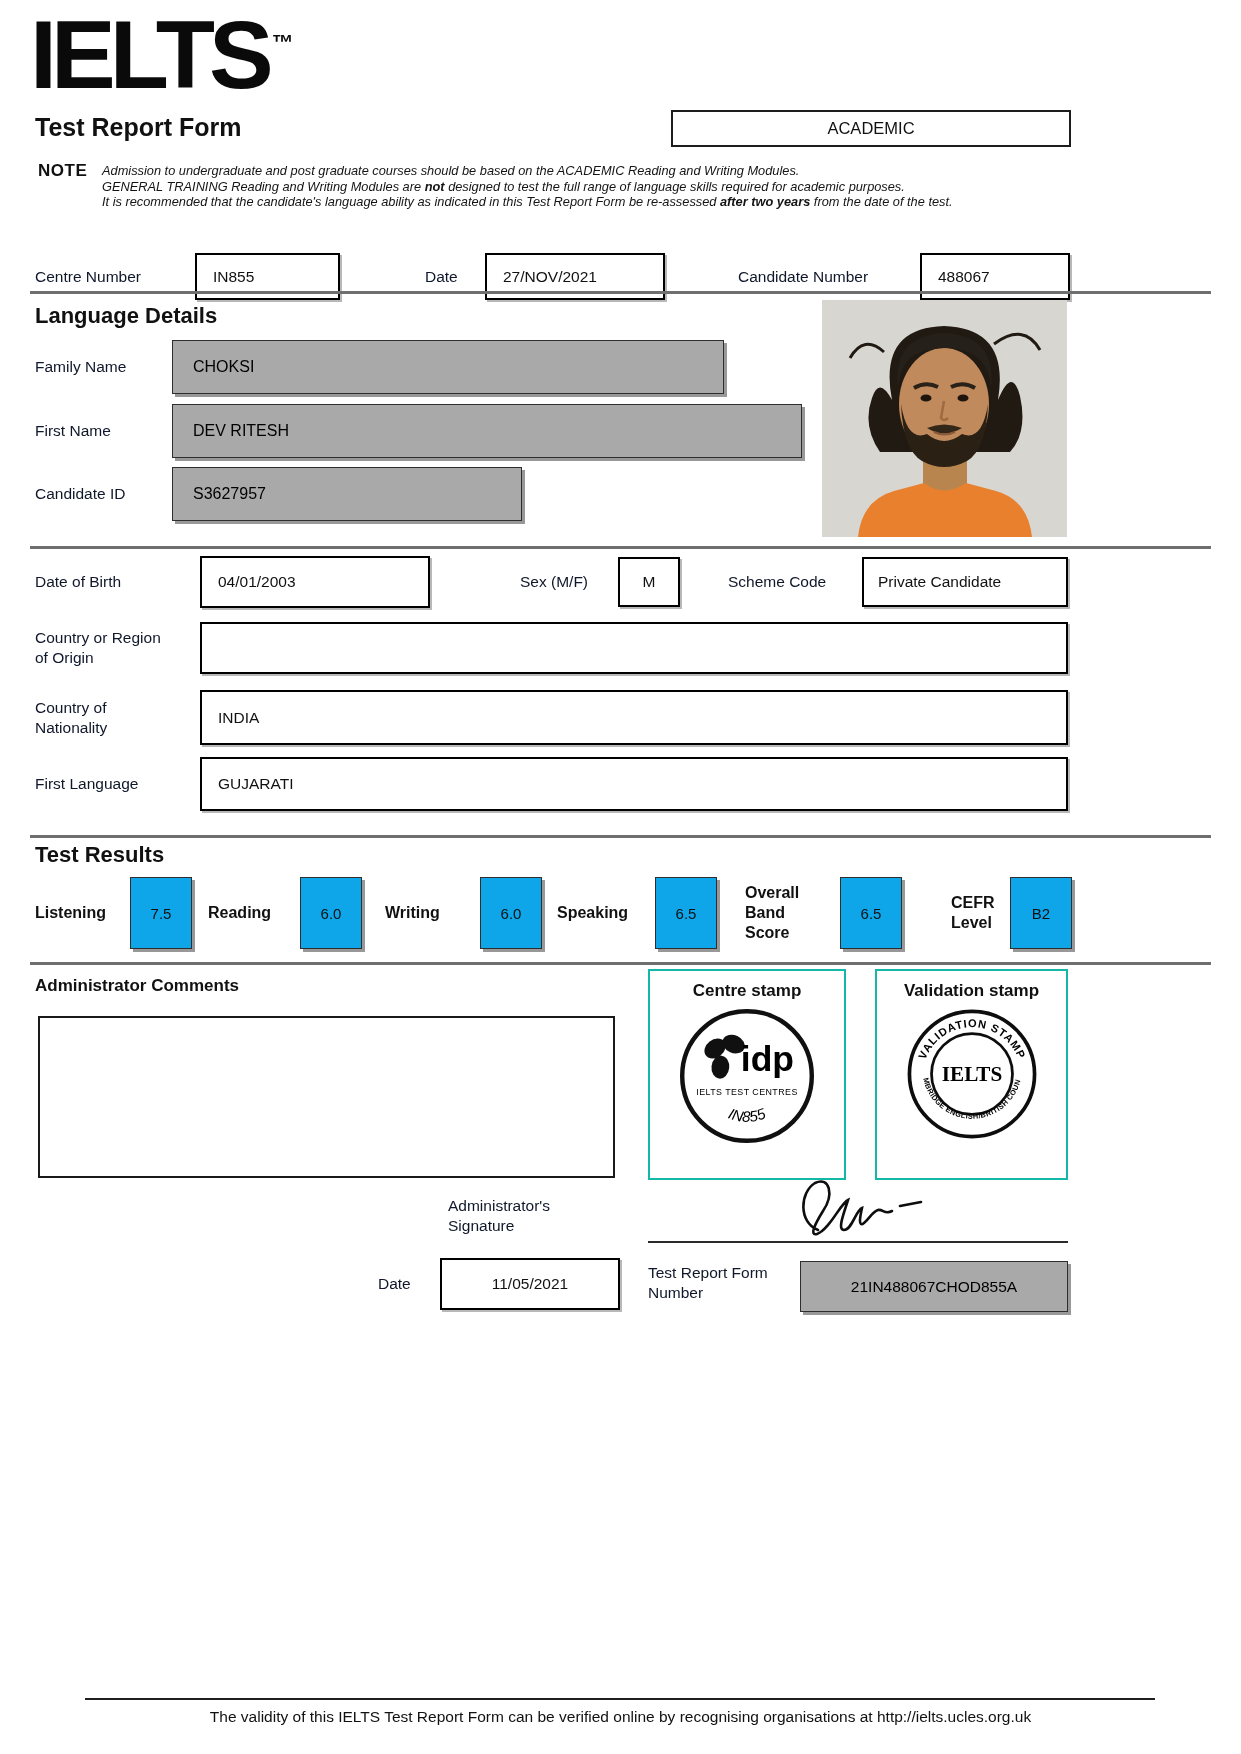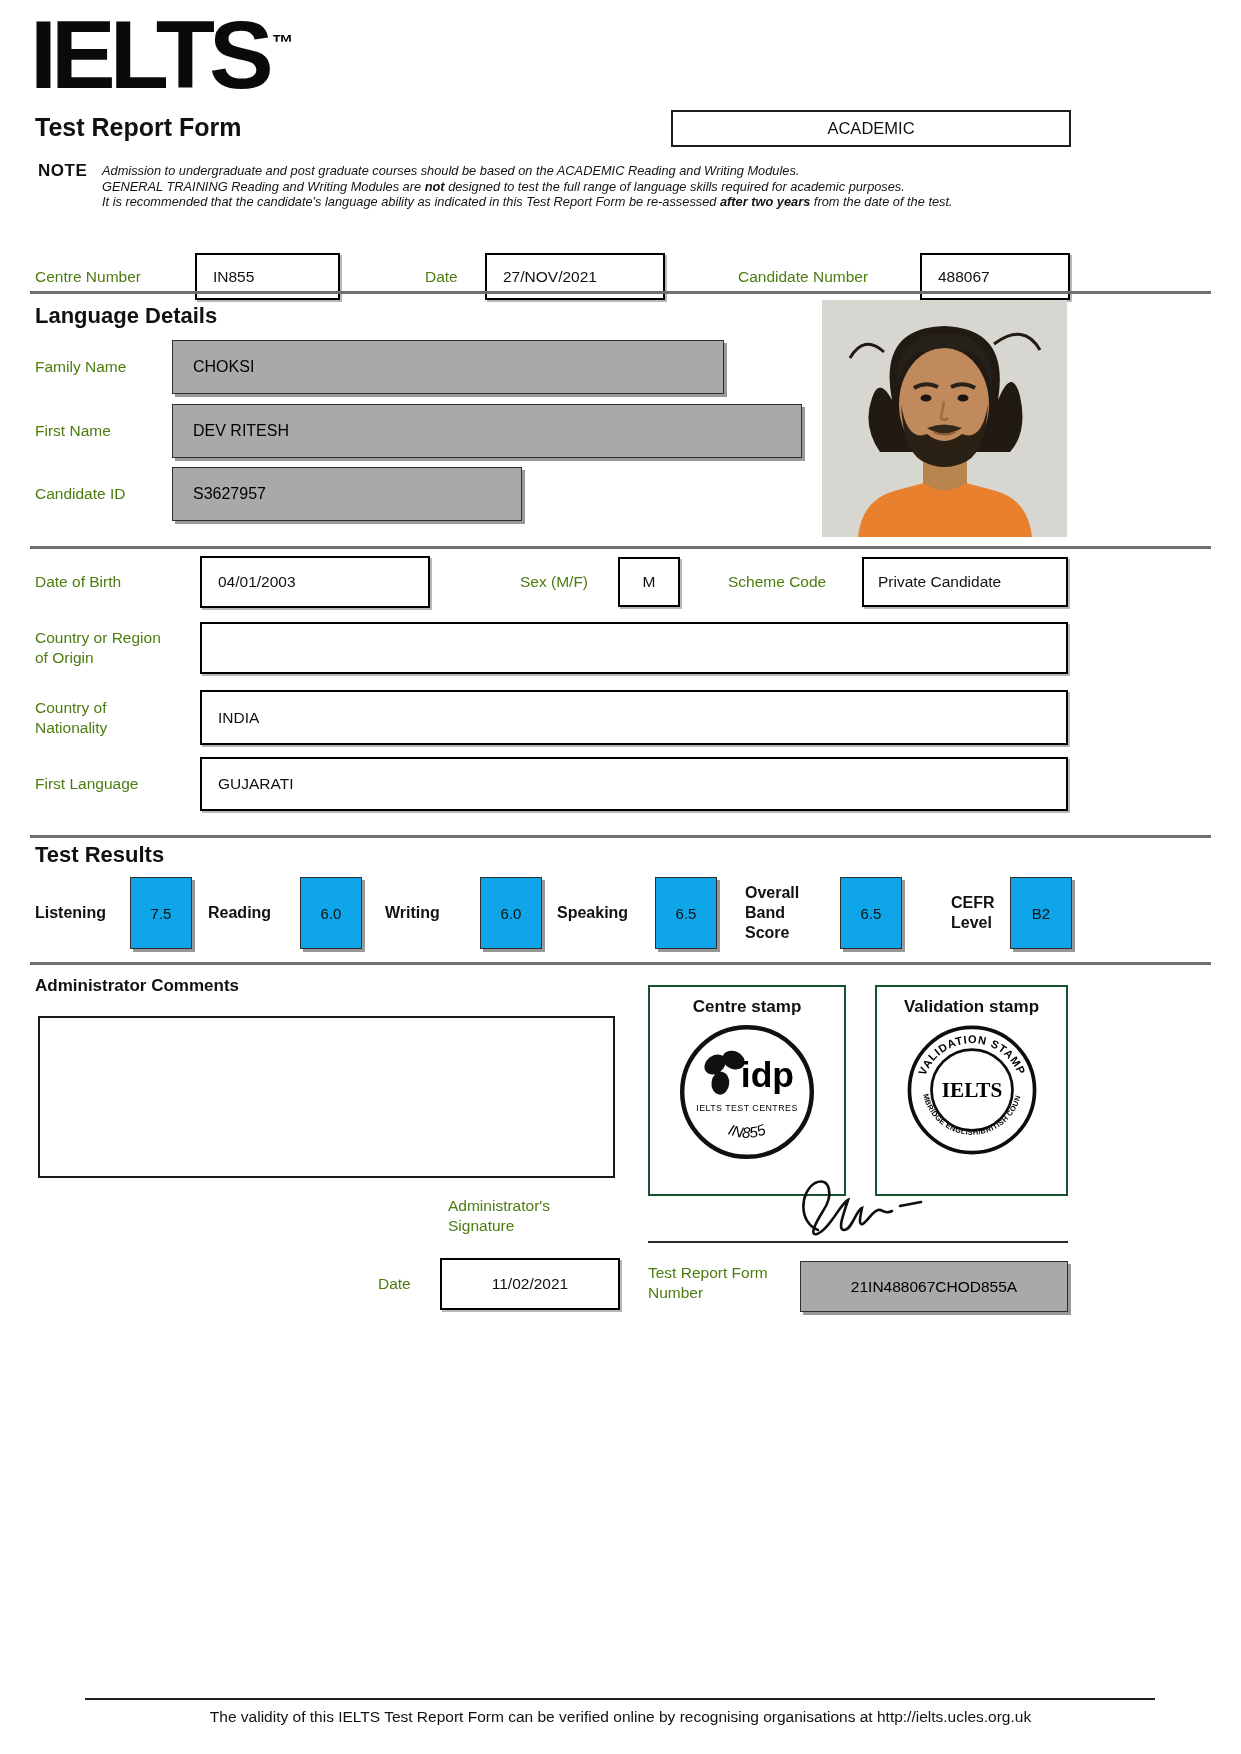--- a/index.html
+++ b/index.html
@@ -13,39 +13,39 @@
   .form-title { position:absolute; left:35px; top:113px; font-size:25px; font-weight:700; }
   .academic-box { position:absolute; left:671px; top:110px; width:400px; height:37px; border:2px solid #1d1d1d;
                   display:flex; align-items:center; justify-content:center; font-size:16.5px; }
 
   
   .note-label { position:absolute; left:38px; top:161px; font-size:17px; font-weight:800; letter-spacing:.5px; }
   .note-text { position:absolute; left:102px; top:163px; width:895px; font-size:12.8px; line-height:15.6px; font-style:italic; color:#141414; }
   .note-text b { font-weight:700; }
 
   
-  .lbl { position:absolute; font-size:15.5px; color:#4d7c0f; display:flex; align-items:center; }
+  .lbl { position:absolute; font-size:15.5px; color:#0f172a; display:flex; align-items:center; }
   .ml { white-space:pre-line; line-height:20px; }
   .whitebox { position:absolute; background:#fff; border:2px solid #000; box-shadow:2px 2px 0 rgba(0,0,0,.28);
               display:flex; align-items:center; font-size:15.5px; padding-left:16px; }
   .center { justify-content:center; padding-left:0; }
   .graybox { position:absolute; background:#a9a9a9; border:1px solid #2e2e2e; box-shadow:3px 3px 0 rgba(68,68,68,.55);
              display:flex; align-items:center; font-size:16px; padding-left:20px; color:#000; }
   .rule { position:absolute; left:30px; width:1181px; height:3px; background:#6f6f6f; }
   .sec-title { position:absolute; left:35px; font-size:22px; font-weight:700; }
 
   
   .score-lbl { position:absolute; font-size:16px; font-weight:700; display:flex; align-items:center; }
   .score-box { position:absolute; width:62px; height:72px; background:#0ea5e9; border:1px solid #2e2e2e;
                box-shadow:3px 3px 0 rgba(68,68,68,.55); display:flex; align-items:center; justify-content:center; font-size:15px; }
 
   
   .admin-title { position:absolute; left:35px; top:976px; font-size:17px; font-weight:700; }
   .comments-box { position:absolute; left:38px; top:1016px; width:577px; height:162px; border:2px solid #1a1a1a; background:#fff; }
-  .stamp-box { position:absolute; top:969px; width:198px; height:211px; border:2px solid #14532d; background:#fff; text-align:center;margin-top:16px; }
+  .stamp-box { position:absolute; top:969px; width:198px; height:211px; border:2px solid #14b8a6; background:#fff; text-align:center; }
   .stamp-box .stamp-title { font-size:17px; font-weight:700; margin-top:10px; }
   .stamp-box svg { margin-top:4px; }
   .sig-line { position:absolute; left:648px; top:1241px; width:420px; height:2px; background:#2a2a2a; }
   .sig-svg { position:absolute; left:788px; top:1176px; }
   .footer-line { position:absolute; left:85px; top:1698px; width:1070px; height:2px; background:#1f1f1f; }
   .footer-text { position:absolute; left:0; top:1708px; width:1241px; text-align:center; font-size:15.5px; }
 
   .photo { position:absolute; left:822px; top:300px; width:245px; height:237px; }
 </style>
 </head>
@@ -185,21 +185,21 @@
   <div class="lbl ml" style="left:448px; top:1196px;">Administrator's
 Signature</div>
 
   <svg class="sig-svg" width="150" height="64" viewBox="0 0 150 64" aria-hidden="true">
     <path d="M30 54 C10 46 12 16 27 7 C42 0 46 19 35 35 C27 48 21 60 29 58 C42 53 52 28 60 24 C56 37 49 54 56 54 C64 54 68 34 74 32 C72 41 70 52 76 47 C82 42 84 36 90 34 C95 33 97 39 104 35" stroke="#0e0e0e" stroke-width="2.6" fill="none" stroke-linecap="round"></path>
     <path d="M112 30 L133 26" stroke="#0e0e0e" stroke-width="2.6" fill="none" stroke-linecap="round"></path>
   </svg>
   <div class="sig-line"></div>
 
   <div class="lbl" style="left:378px; top:1258px; height:52px;">Date</div>
-  <div class="whitebox center" style="left:440px; top:1258px; width:180px; height:52px;">11/02/2021</div>
+  <div class="whitebox center" style="left:440px; top:1258px; width:180px; height:52px;">11/05/2021</div>
 
   <div class="lbl ml" style="left:648px; top:1263px;">Test Report Form
 Number</div>
   <div class="graybox" style="left:800px; top:1261px; width:268px; height:51px; padding-left:0; justify-content:center; font-size:15.5px;">21IN488067CHOD855A</div>
 
   <div class="footer-line"></div>
   <div class="footer-text">The validity of this IELTS Test Report Form can be verified online by recognising organisations at http://ielts.ucles.org.uk</div>
 
 </div>
 

